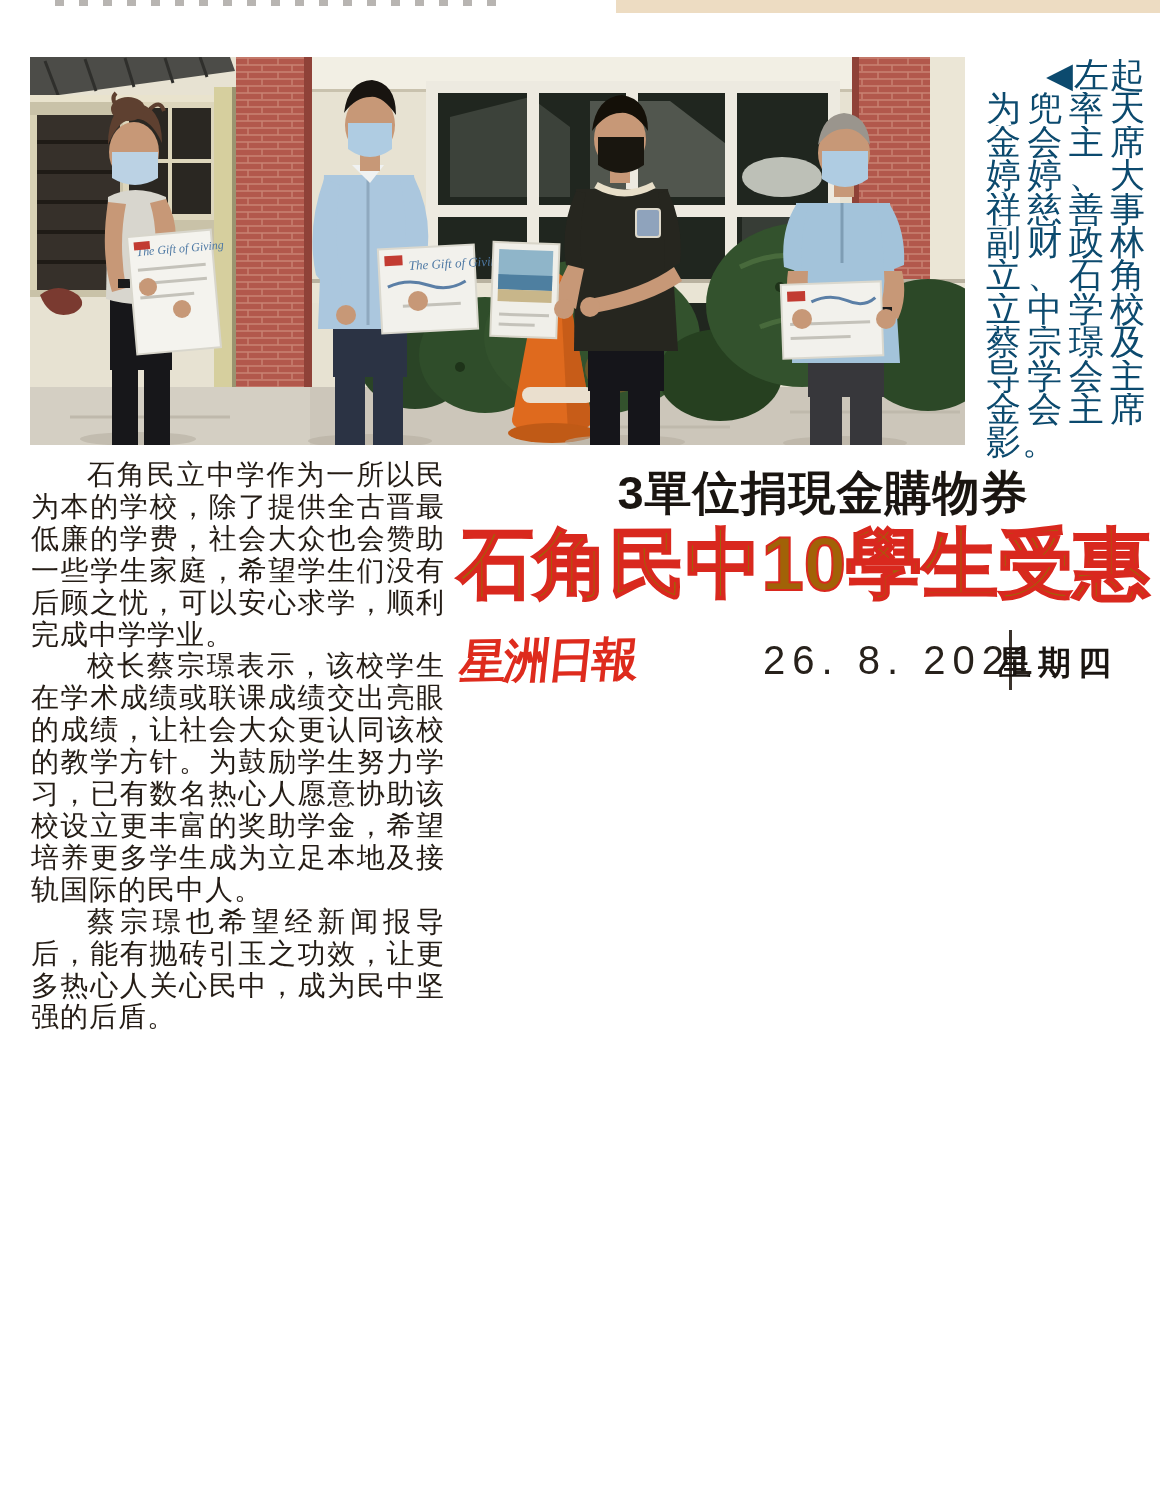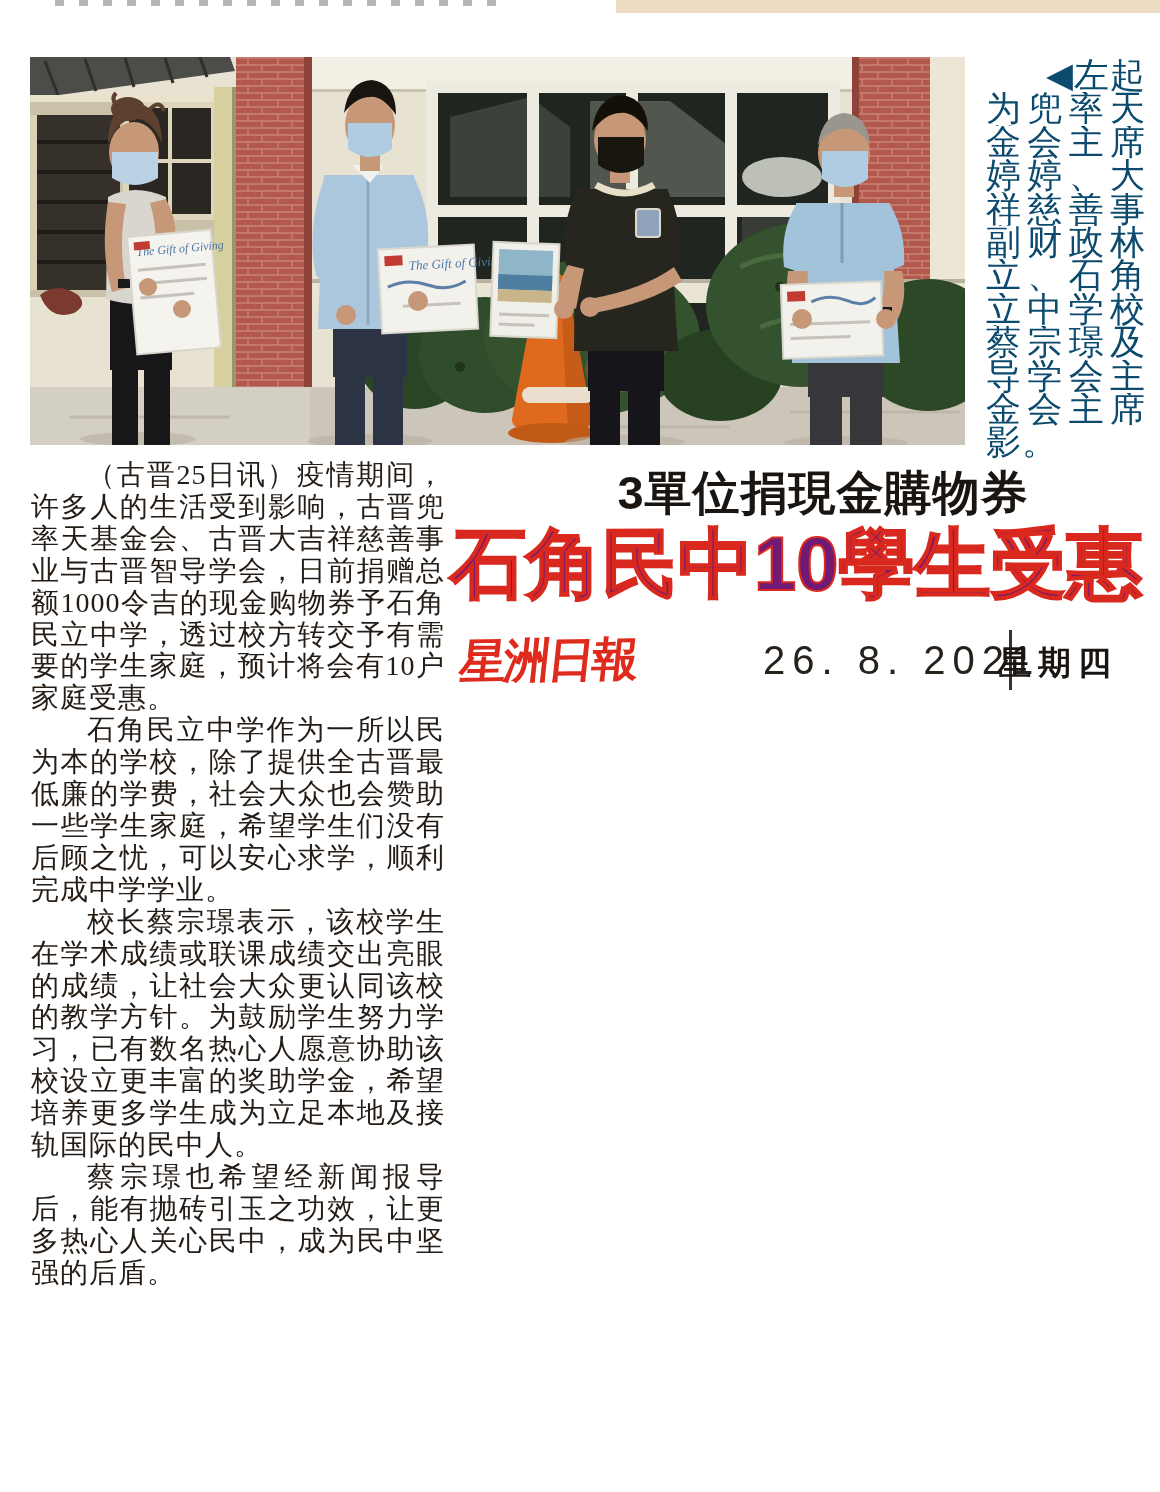--- a/index.html
+++ b/index.html
@@ -29,22 +29,22 @@
   .cap-line:last-child{text-align-last:left;}
 
   
   .kicker{
     position:absolute;left:478px;top:462px;width:690px;height:58px;
     text-align:center;font-family:"Liberation Sans","DejaVu Sans",sans-serif;
     font-size:47px;font-weight:600;letter-spacing:1px;color:#1a1511;white-space:nowrap;
   }
   .headline-main{
     position:absolute;left:450px;top:514px;width:700px;height:92px;
-    text-align:left;font-family:"Liberation Sans","DejaVu Sans",sans-serif;
-    font-size:76px;font-weight:900;letter-spacing:0px;color:#701a75;white-space:nowrap;
+    text-align:right;font-family:"Liberation Sans","DejaVu Sans",sans-serif;
+    font-size:76px;font-weight:900;letter-spacing:0px;color:#a16207;white-space:nowrap;
     -webkit-text-stroke:2px #D9281E;
   }
 
   
   .logo{
     position:absolute;left:460px;top:629px;width:200px;height:60px;
     font-size:47px;font-weight:900;color:#DE2B1D;letter-spacing:-3px;
     transform:skewX(-7deg) rotate(-1deg);font-family:"Liberation Serif","DejaVu Serif",serif;
     white-space:nowrap;
   }
@@ -277,19 +277,18 @@
 
   <div class="kicker">3單位捐現金購物券</div>
   <div class="headline-main">石角民中10學生受惠</div>
 
   <div class="logo">星洲日報</div>
   <div class="pub-date">26. 8. 2021</div>
   <div class="date-divider"></div>
   <div class="weekday">星期四</div>
 
   <div class="article">
-    <p>（古晋25日讯）疫情期间，许多人的生活受到影响，古晋兜率天基金会、古晋大吉祥慈善事业与古晋智导学会，日前捐赠总额1000令吉的现金购物券予石角民立中学，透过校方转交予有需要的学生家庭，预计将会有10户家庭受惠。</p>
     <p>石角民立中学作为一所以民为本的学校，除了提供全古晋最低廉的学费，社会大众也会赞助一些学生家庭，希望学生们没有后顾之忧，可以安心求学，顺利完成中学学业。</p>
     <p>校长蔡宗璟表示，该校学生在学术成绩或联课成绩交出亮眼的成绩，让社会大众更认同该校的教学方针。为鼓励学生努力学习，已有数名热心人愿意协助该校设立更丰富的奖助学金，希望培养更多学生成为立足本地及接轨国际的民中人。</p>
     <p>蔡宗璟也希望经新闻报导后，能有抛砖引玉之功效，让更多热心人关心民中，成为民中坚强的后盾。</p>
   </div>
 
 </div>
 
 </body></html>

